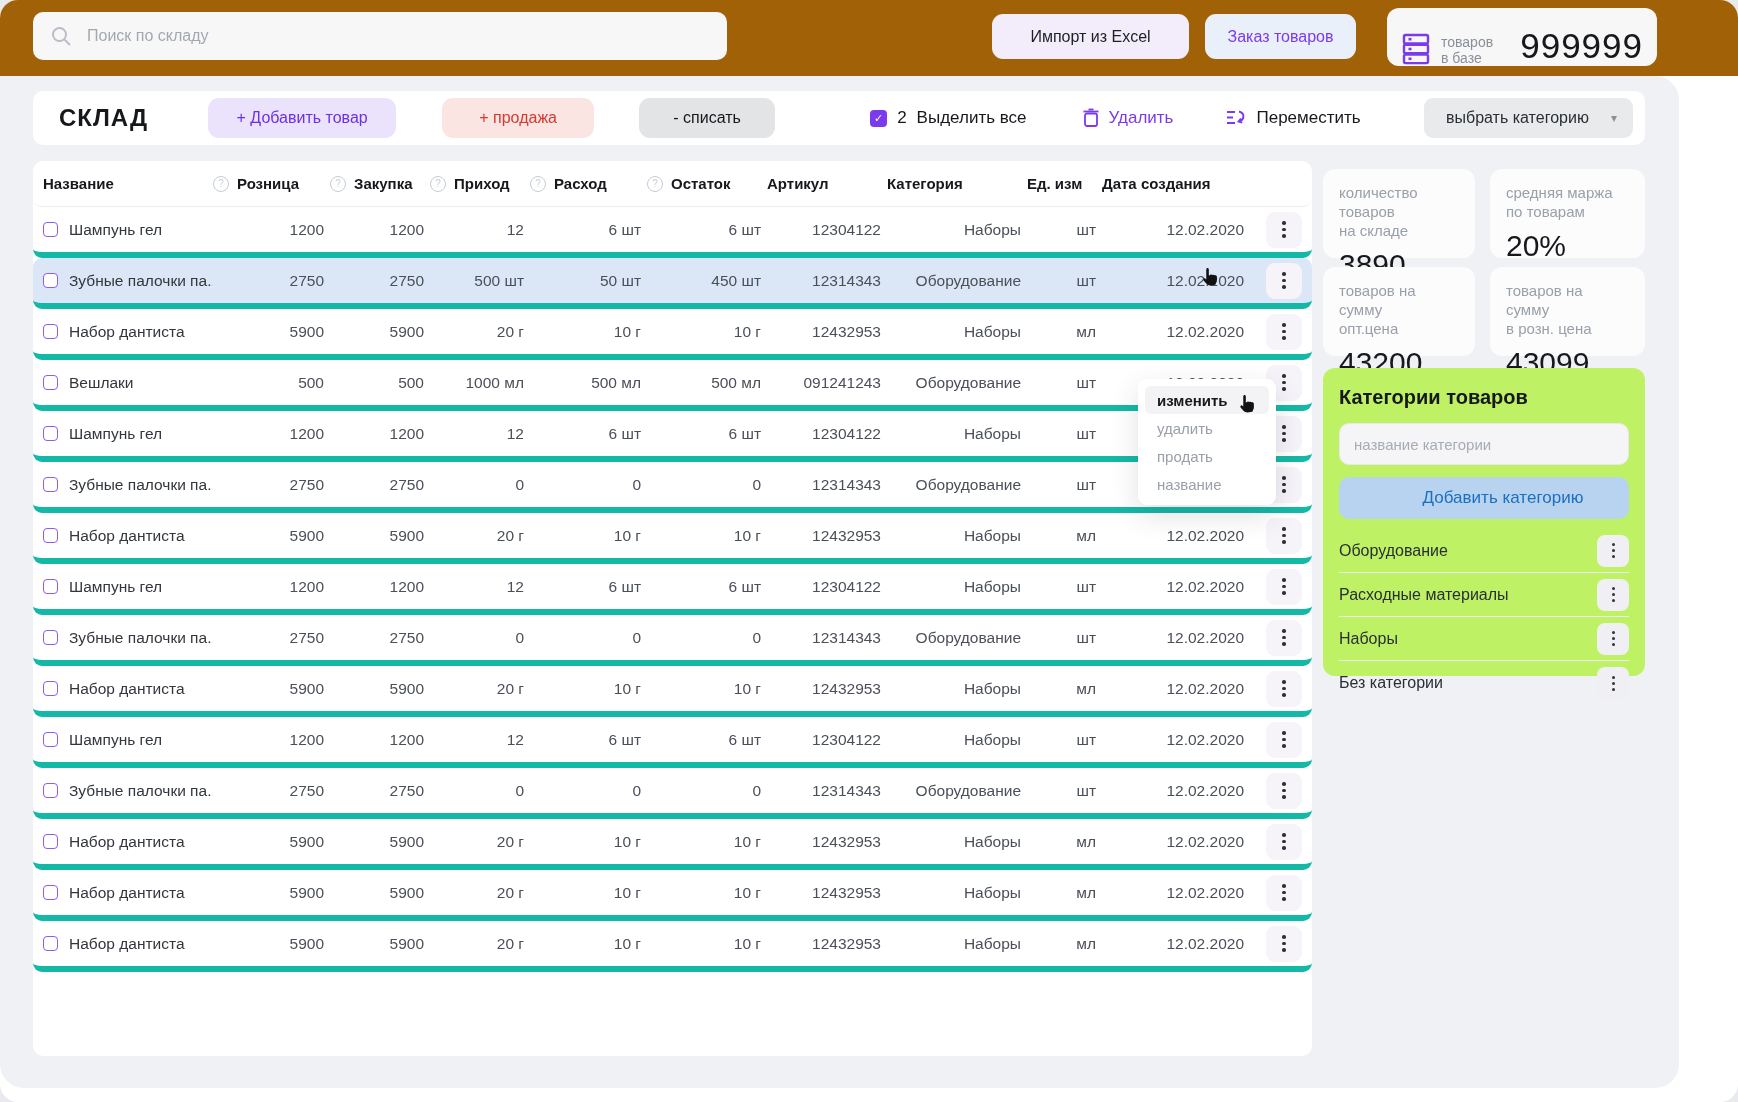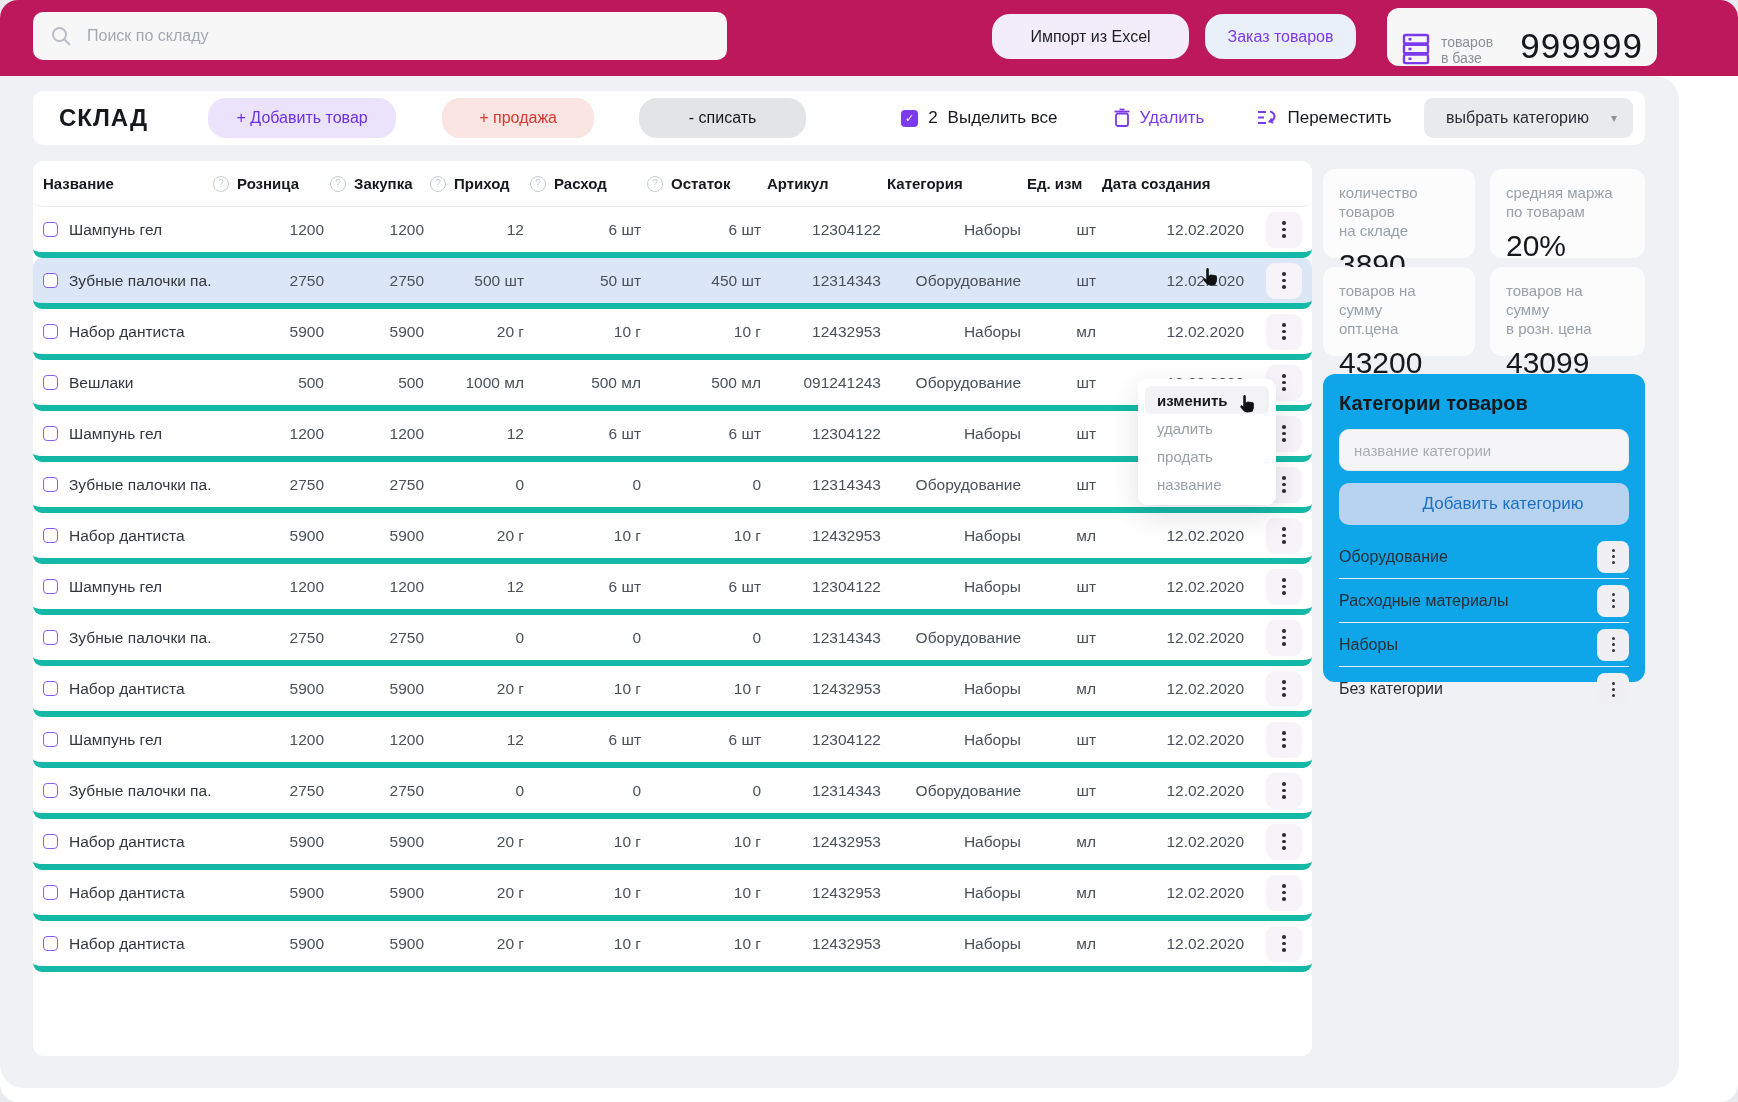--- a/index.html
+++ b/index.html
@@ -2,51 +2,51 @@
 <html><head>
 <meta charset="utf-8">
 <style>
   * { margin:0; padding:0; box-sizing:border-box; }
   html,body { background:#e9eaee; }
   body { font-family:"Liberation Sans", sans-serif; }
   .app{ position:relative; width:1738px; height:1102px; background:#ffffff;
         border-radius:18px; overflow:hidden; }
 
   
-  .topbar{ position:absolute; left:0; top:0; width:100%; height:76px; background:#be185d; }
+  .topbar{ position:absolute; left:0; top:0; width:100%; height:76px; background:#a16207; }
   .searchbox{ position:absolute; left:33px; top:12px; width:694px; height:48px;
       background:#f7f7f8; border-radius:10px; display:flex; align-items:center;
       padding:0 16px; gap:14px; }
   .searchbox svg{ flex:0 0 auto; }
   .searchbox input{ border:none; outline:none; background:transparent; width:100%;
       font:16px "Liberation Sans",sans-serif; color:#3c4148; }
   .searchbox input::placeholder{ color:#a3a8b0; }
   .btn{ border:none; cursor:pointer; font:16px "Liberation Sans",sans-serif;
-      border-radius:18px; display:flex; align-items:center; justify-content:center; }
+      border-radius:11px; display:flex; align-items:center; justify-content:center; }
   .btn-import{ position:absolute; left:992px; top:14px; width:197px; height:45px;
       background:#f2ecfb; color:#1c1f24; }
   .btn-order{ position:absolute; left:1205px; top:14px; width:151px; height:45px;
       background:#eaf0fa; color:#7c3aed; }
   .counter{ position:absolute; left:1387px; top:8px; width:270px; height:58px;
       background:#f7f7f8; border-radius:12px; display:flex; align-items:flex-end;
       padding:0 14px; gap:10px; }
   .counter .lbl{ font-size:14px; line-height:16px; color:#8a8f98; }
   .counter .num{ margin-left:auto; font-size:35px; color:#16181c; letter-spacing:1px; }
 
   
   .canvas{ position:absolute; left:0; top:76px; width:1679px; height:1012px;
       background:#f0f1f4; border-radius:0 24px 24px 24px; }
 
   
   .toolbar{ position:absolute; left:33px; top:15px; width:1612px; height:54px;
       background:#fff; border-radius:10px; display:flex; align-items:center; padding:0 12px 0 26px; }
   .page-title{ font-size:24px; font-weight:700; color:#16181c; letter-spacing:1px;text-align:right; }
   .btn-add{ margin-left:60px; width:188px; height:40px; background:#ebe3fb; color:#6d30e8; }
   .btn-sale{ margin-left:46px; width:152px; height:40px; background:#fae5e2; color:#d6392f; }
-  .btn-writeoff{ margin-left:45px; width:167px; height:40px; background:#e3e4e6; color:#16181c; }
+  .btn-writeoff{ margin-left:45px; width:136px; height:40px; background:#e3e4e6; color:#16181c; }
   .selgroup{ display:flex; align-items:center; margin-left:95px; gap:10px; font-size:17px; color:#16181c; }
   .cb-checked{ width:17px; height:17px; border-radius:4px; background:#7c3aed; color:#fff;
       display:flex; align-items:center; justify-content:center; font-size:11px; cursor:pointer; }
   .sel-count{ font-size:17px; color:#16181c; }
   .act{ display:flex; align-items:center; gap:9px; cursor:pointer; font-size:17px; }
   .act-delete{ margin-left:45px; color:#7c3aed; }
   .act-move{ margin-left:42px; color:#16181c; }
   .dropdown{ margin-left:auto; width:209px; height:40px; background:#e9eaec; border-radius:9px;
       display:flex; align-items:center; padding:0 16px 0 22px; font-size:16px; color:#2a2e35; cursor:pointer; }
   .dropdown .caret{ margin-left:auto; color:#8a8f98; font-size:12px; }
@@ -68,21 +68,21 @@
       flex:0 0 auto; cursor:pointer; }
   .kebabwrap{ display:flex; justify-content:flex-end; }
   .kebab{ width:36px; height:36px; border-radius:9px; background:#f6f3f9; border:none; cursor:pointer;
       display:flex; flex-direction:column; align-items:center; justify-content:center; gap:3px; }
   .kebab i{ width:3.5px; height:3.5px; border-radius:50%; background:#2f3237; }
 
   
   .stat{ position:absolute; background:#fcfcfd; border-radius:12px; padding:14px 16px; }
   .stat .slabel{ font-size:15px; line-height:19px; color:#9aa0a8; }
   .stat .sval{ margin-top:8px; font-size:30px; color:#16181c; }
-  .cats{ position:absolute; left:1323px; top:298px; width:322px; height:308px; background:#0ea5e9;
+  .cats{ position:absolute; left:1323px; top:292px; width:322px; height:308px; background:#bef264;
       border-radius:12px; padding:18px 16px 0 16px; }
   .cats h2{ font-size:20px; font-weight:700; color:#16181c; margin-bottom:14px; }
   .cat-input{ width:100%; height:42px; background:#f5f5f7; border:1px solid #e8e8ec; border-radius:10px;
       padding:0 14px; font:15px "Liberation Sans",sans-serif; color:#3c4148; outline:none; }
   .cat-input::placeholder{ color:#a7acb4; }
   .cat-add{ width:100%; height:42px; margin-top:12px; background:#b7d3f0; color:#1d6fc0;
       font-size:17px; border-radius:10px;padding-left:38px; }
   .cat-list{ margin-top:10px; }
   .cat-item{ display:flex; align-items:center; justify-content:space-between; height:44px;
       border-bottom:1px solid #ededf1; font-size:16px; color:#2a2e35; }

